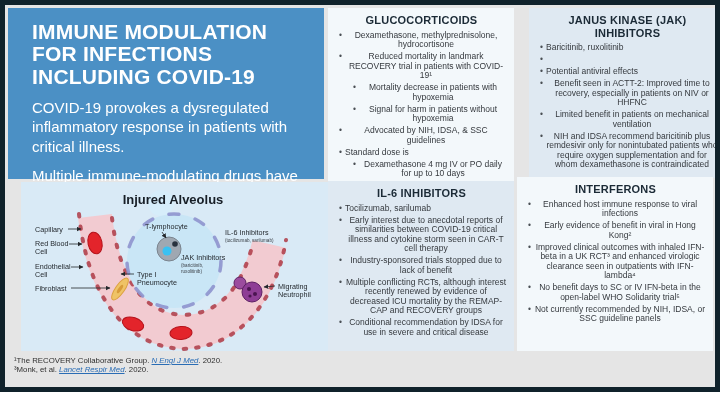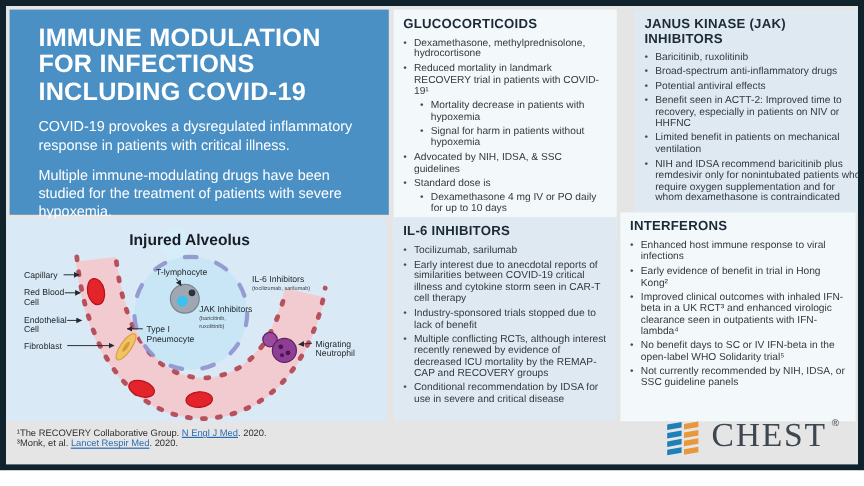--- a/index.html
+++ b/index.html
@@ -8,37 +8,37 @@
     background:#e5e5e5; border:5px solid #10222B; overflow:hidden;
     font-family:"Liberation Sans", sans-serif;
   }
   
   .hero {
     position:absolute; left:3px; top:3px; width:316px; height:171px;
     background:#4B90C5; color:#ffffff; box-sizing:border-box;
     padding:13px 14px 0 24px;
   }
   .hero h1 { margin:0 0 10px 0; font-size:21px; line-height:1.07; font-weight:bold; letter-spacing:.2px; }
-  .hero p  { margin:0 0 10px 0; font-size:12px; line-height:1.27; }
+  .hero p  { margin:0 0 10px 0; font-size:15px; line-height:1.27; }
   .diagram {
-    position:absolute; left:1px; top:177px; width:316px; height:169px;
+    position:absolute; left:16px; top:177px; width:316px; height:169px;
     background:#D9EAF6;
   }
   .diagram svg { display:block; }
   .dg-label { font-size:7.2px; fill:#1F2429; }
   .dg-label-tiny { font-size:4.6px; fill:#3A3F46; }
   .dg-title { font-size:13px; font-weight:bold; fill:#171E26; }
   .footnotes {
     position:absolute; left:9px; top:351px; width:330px;
     font-size:7.8px; line-height:1.2; color:#2E2E2E;
   }
   .fn { white-space:nowrap; }
-  .fn .link { color:#2A6DB5; text-decoration:underline; cursor:pointer; }
+  .fn .link { color:#2A6DB5; text-decoration:underline; font-style:italic; cursor:pointer; }
   
-  .box { position:absolute; box-sizing:border-box; padding:6px 7px 6px 8px; }
+  .box { position:absolute; box-sizing:border-box; padding:6px 7px 6px 8px;text-align:center; }
   .box h2 { margin:0 0 4px 0; font-size:11px; line-height:1.15; color:#1B2A36; letter-spacing:.2px; }
   .bi { display:flex; font-size:8.5px; line-height:1.12; color:#35393E; margin:0 0 2.5px 0; }
   .bi .dot { flex:none; width:9px; color:#4A4F55; }
   .bi.sub { margin-left:14px; }
   .box-gluco { left:323px; top:3px;   width:186px; min-height:165px; background:#F3F8FB; }
   .box-il6   { left:323px; top:176px; width:186px; min-height:170px; background:#DFE9F2; }
   .box-jak   { left:524px; top:3px;   width:196px; min-height:160px; background:#DFE9F2; }
   .box-if    { left:512px; top:172px; width:196px; min-height:174px; background:#F3F8FB; }
   
   .logo { position:absolute; right:12px; bottom:7px; display:flex; align-items:center; gap:8px; }
@@ -164,21 +164,20 @@
 
   <section class="box box-jak">
     <h2>JANUS KINASE (JAK) INHIBITORS</h2>
     <div>
         <div class="bi">
           <span class="dot">•</span>
           <span>Baricitinib, ruxolitinib</span>
         </div>
         <div class="bi">
           <span class="dot">•</span>
-          <span>Broad-spectrum anti-inflammatory drugs</span>
         </div>
         <div class="bi">
           <span class="dot">•</span>
           <span>Potential antiviral effects</span>
         </div>
         <div class="bi">
           <span class="dot">•</span>
           <span>Benefit seen in ACTT-2: Improved time to recovery, especially in patients on NIV or HHFNC</span>
         </div>
         <div class="bi">
@@ -220,47 +219,31 @@
 
   <section class="box box-if">
     <h2>INTERFERONS</h2>
     <div>
         <div class="bi">
           <span class="dot">•</span>
           <span>Enhanced host immune response to viral infections</span>
         </div>
         <div class="bi">
           <span class="dot">•</span>
-          <span>Early evidence of benefit in trial in Hong Kong²</span>
+          <span>Early evidence of benefit in viral in Hong Kong²</span>
         </div>
         <div class="bi">
           <span class="dot">•</span>
           <span>Improved clinical outcomes with inhaled IFN-beta in a UK RCT³ and enhanced virologic clearance seen in outpatients with IFN-lambda⁴</span>
         </div>
         <div class="bi">
           <span class="dot">•</span>
           <span>No benefit days to SC or IV IFN-beta in the open-label WHO Solidarity trial⁵</span>
         </div>
         <div class="bi">
           <span class="dot">•</span>
           <span>Not currently recommended by NIH, IDSA, or SSC guideline panels</span>
         </div>
       </div>
   </section>
 
-  <div class="logo">
-    <svg width="30" height="32" viewBox="0 0 30 32">
-      <g transform="skewY(-10) translate(1,6)">
-        <rect x="0" y="0" width="12" height="4.6" fill="#1F80B8"></rect>
-        <rect x="0" y="7" width="12" height="4.6" fill="#1F80B8"></rect>
-        <rect x="0" y="14" width="12" height="4.6" fill="#1F80B8"></rect>
-        <rect x="0" y="21" width="12" height="4.6" fill="#1F80B8"></rect>
-        <rect x="14" y="2" width="12" height="4.6" fill="#E8973A"></rect>
-        <rect x="14" y="9" width="12" height="4.6" fill="#E8973A"></rect>
-        <rect x="14" y="16" width="12" height="4.6" fill="#E8973A"></rect>
-        <rect x="14" y="23" width="12" height="4.6" fill="#E8973A"></rect>
-      </g>
-    </svg>
-    <span class="logo-word">CHEST</span>
-      <span class="logo-reg">®</span>
-  </div>
 
 </div>
 
 </body></html>

